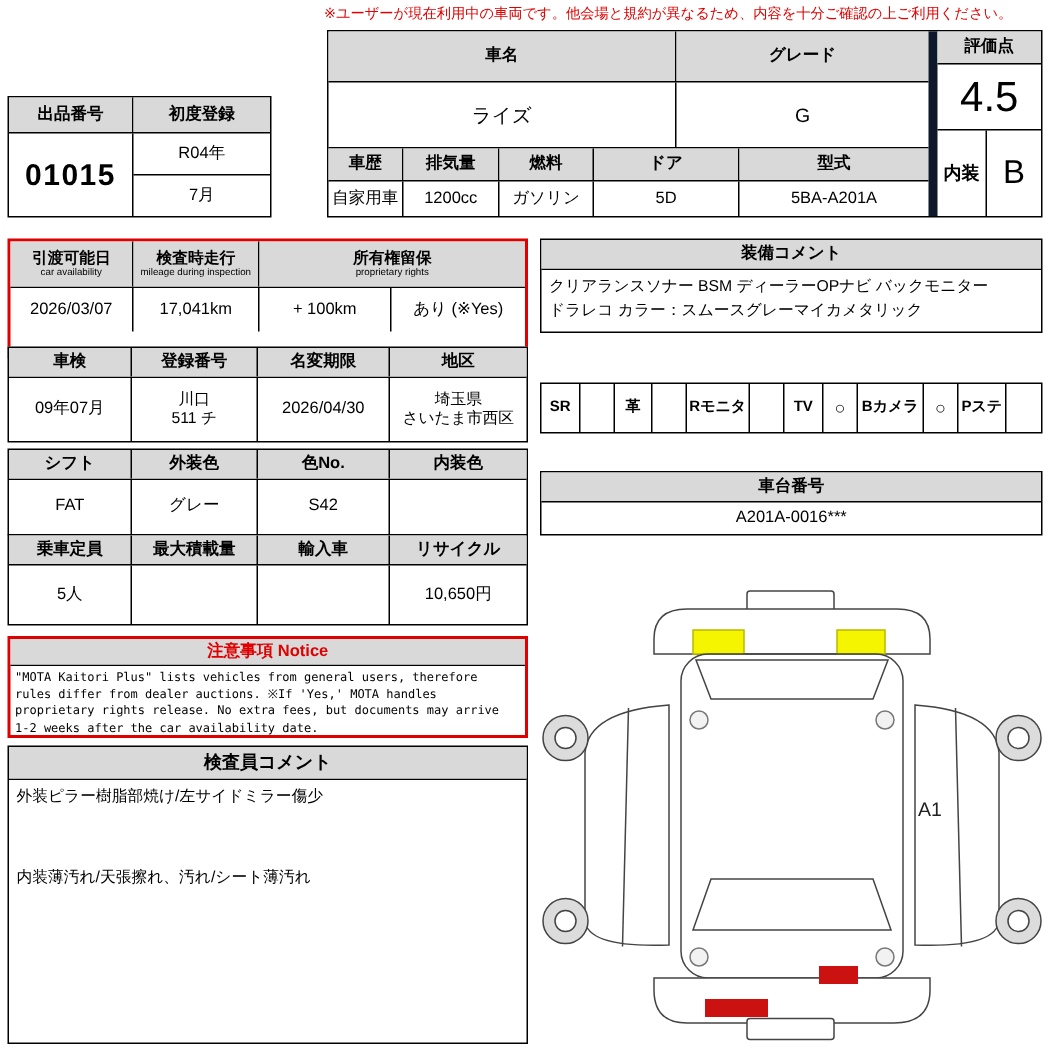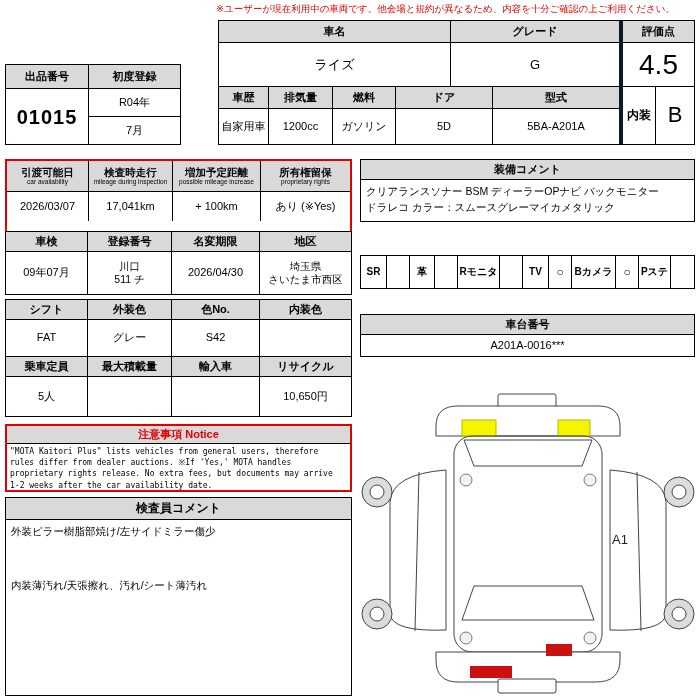--- a/index.html
+++ b/index.html
@@ -39,21 +39,21 @@
 </head>
 <body>
 
 <div class="page">
 
   <div class="top-warning">※ユーザーが現在利用中の車両です。他会場と規約が異なるため、内容を十分ご確認の上ご利用ください。</div>
 
 
   <div class="sec" style="left:218px;top:20px;width:477px;height:125px;display:flex;">
     <div style="width:400px;display:flex;flex-direction:column;">
-      <div class="row" style="height:22px;justify-content:space-between;">
+      <div class="row" style="height:34px;justify-content:space-between;">
         <div class="cell hdr" style="width:232px">車名</div>
         <div class="cell hdr" style="flex:1">グレード</div>
       </div>
       <div class="row" style="height:44px;">
         <div class="cell" style="width:232px;font-size:13px">ライズ</div>
         <div class="cell" style="flex:1;font-size:13px">G</div>
       </div>
       <div class="row" style="height:22px;">
         <div class="cell hdr" style="width:50px">車歴</div>
         <div class="cell hdr" style="width:64px">排気量</div>
@@ -62,21 +62,21 @@
         <div class="cell hdr" style="flex:1">型式</div>
       </div>
       <div class="row" style="flex:1;">
         <div class="cell" style="width:50px">自家用車</div>
         <div class="cell" style="width:64px">1200cc</div>
         <div class="cell" style="width:63px">ガソリン</div>
         <div class="cell" style="width:97px">5D</div>
         <div class="cell" style="flex:1">5BA-A201A</div>
       </div>
     </div>
-    <div style="flex:1;display:flex;flex-direction:column;border-left:4px solid #0f172a;">
+    <div style="flex:1;display:flex;flex-direction:column;border-left:6px solid #0f172a;">
       <div class="cell hdr" style="height:22px;border-right:none;border-bottom:1px solid #000;">評価点</div>
       <div class="cell big-score" style="height:44px;border-right:none;border-bottom:1px solid #000;">4.5</div>
       <div style="flex:1;display:flex;">
         <div class="cell" style="width:33px;font-weight:bold;font-size:12px">内装</div>
         <div class="cell big-grade" style="flex:1">B</div>
       </div>
     </div>
   </div>
 
   <div class="sec" style="left:5px;top:64px;width:176px;height:81px;">
@@ -95,24 +95,20 @@
 
   <div class="sec red-border" style="left:5px;top:159px;width:347px;height:80px;">
     <div class="row" style="height:31px;">
       <div class="cell hdr" style="width:82px">
         <div class="jp-hdr">引渡可能日</div>
         <div class="en-sub">car availability</div>
       </div>
       <div class="cell hdr" style="width:84px">
         <div class="jp-hdr">検査時走行</div>
         <div class="en-sub">mileage during inspection</div>
-      </div>
-      <div class="cell hdr" style="width:88px">
-        <div class="jp-hdr">増加予定距離</div>
-        <div class="en-sub">possible mileage increase</div>
       </div>
       <div class="cell hdr" style="flex:1">
         <div class="jp-hdr">所有権留保</div>
         <div class="en-sub">proprietary rights</div>
       </div>
     </div>
     <div class="row" style="height:29px;">
       <div class="cell" style="width:82px">2026/03/07</div>
       <div class="cell" style="width:84px">17,041km</div>
       <div class="cell" style="width:88px">+ 100km</div>

